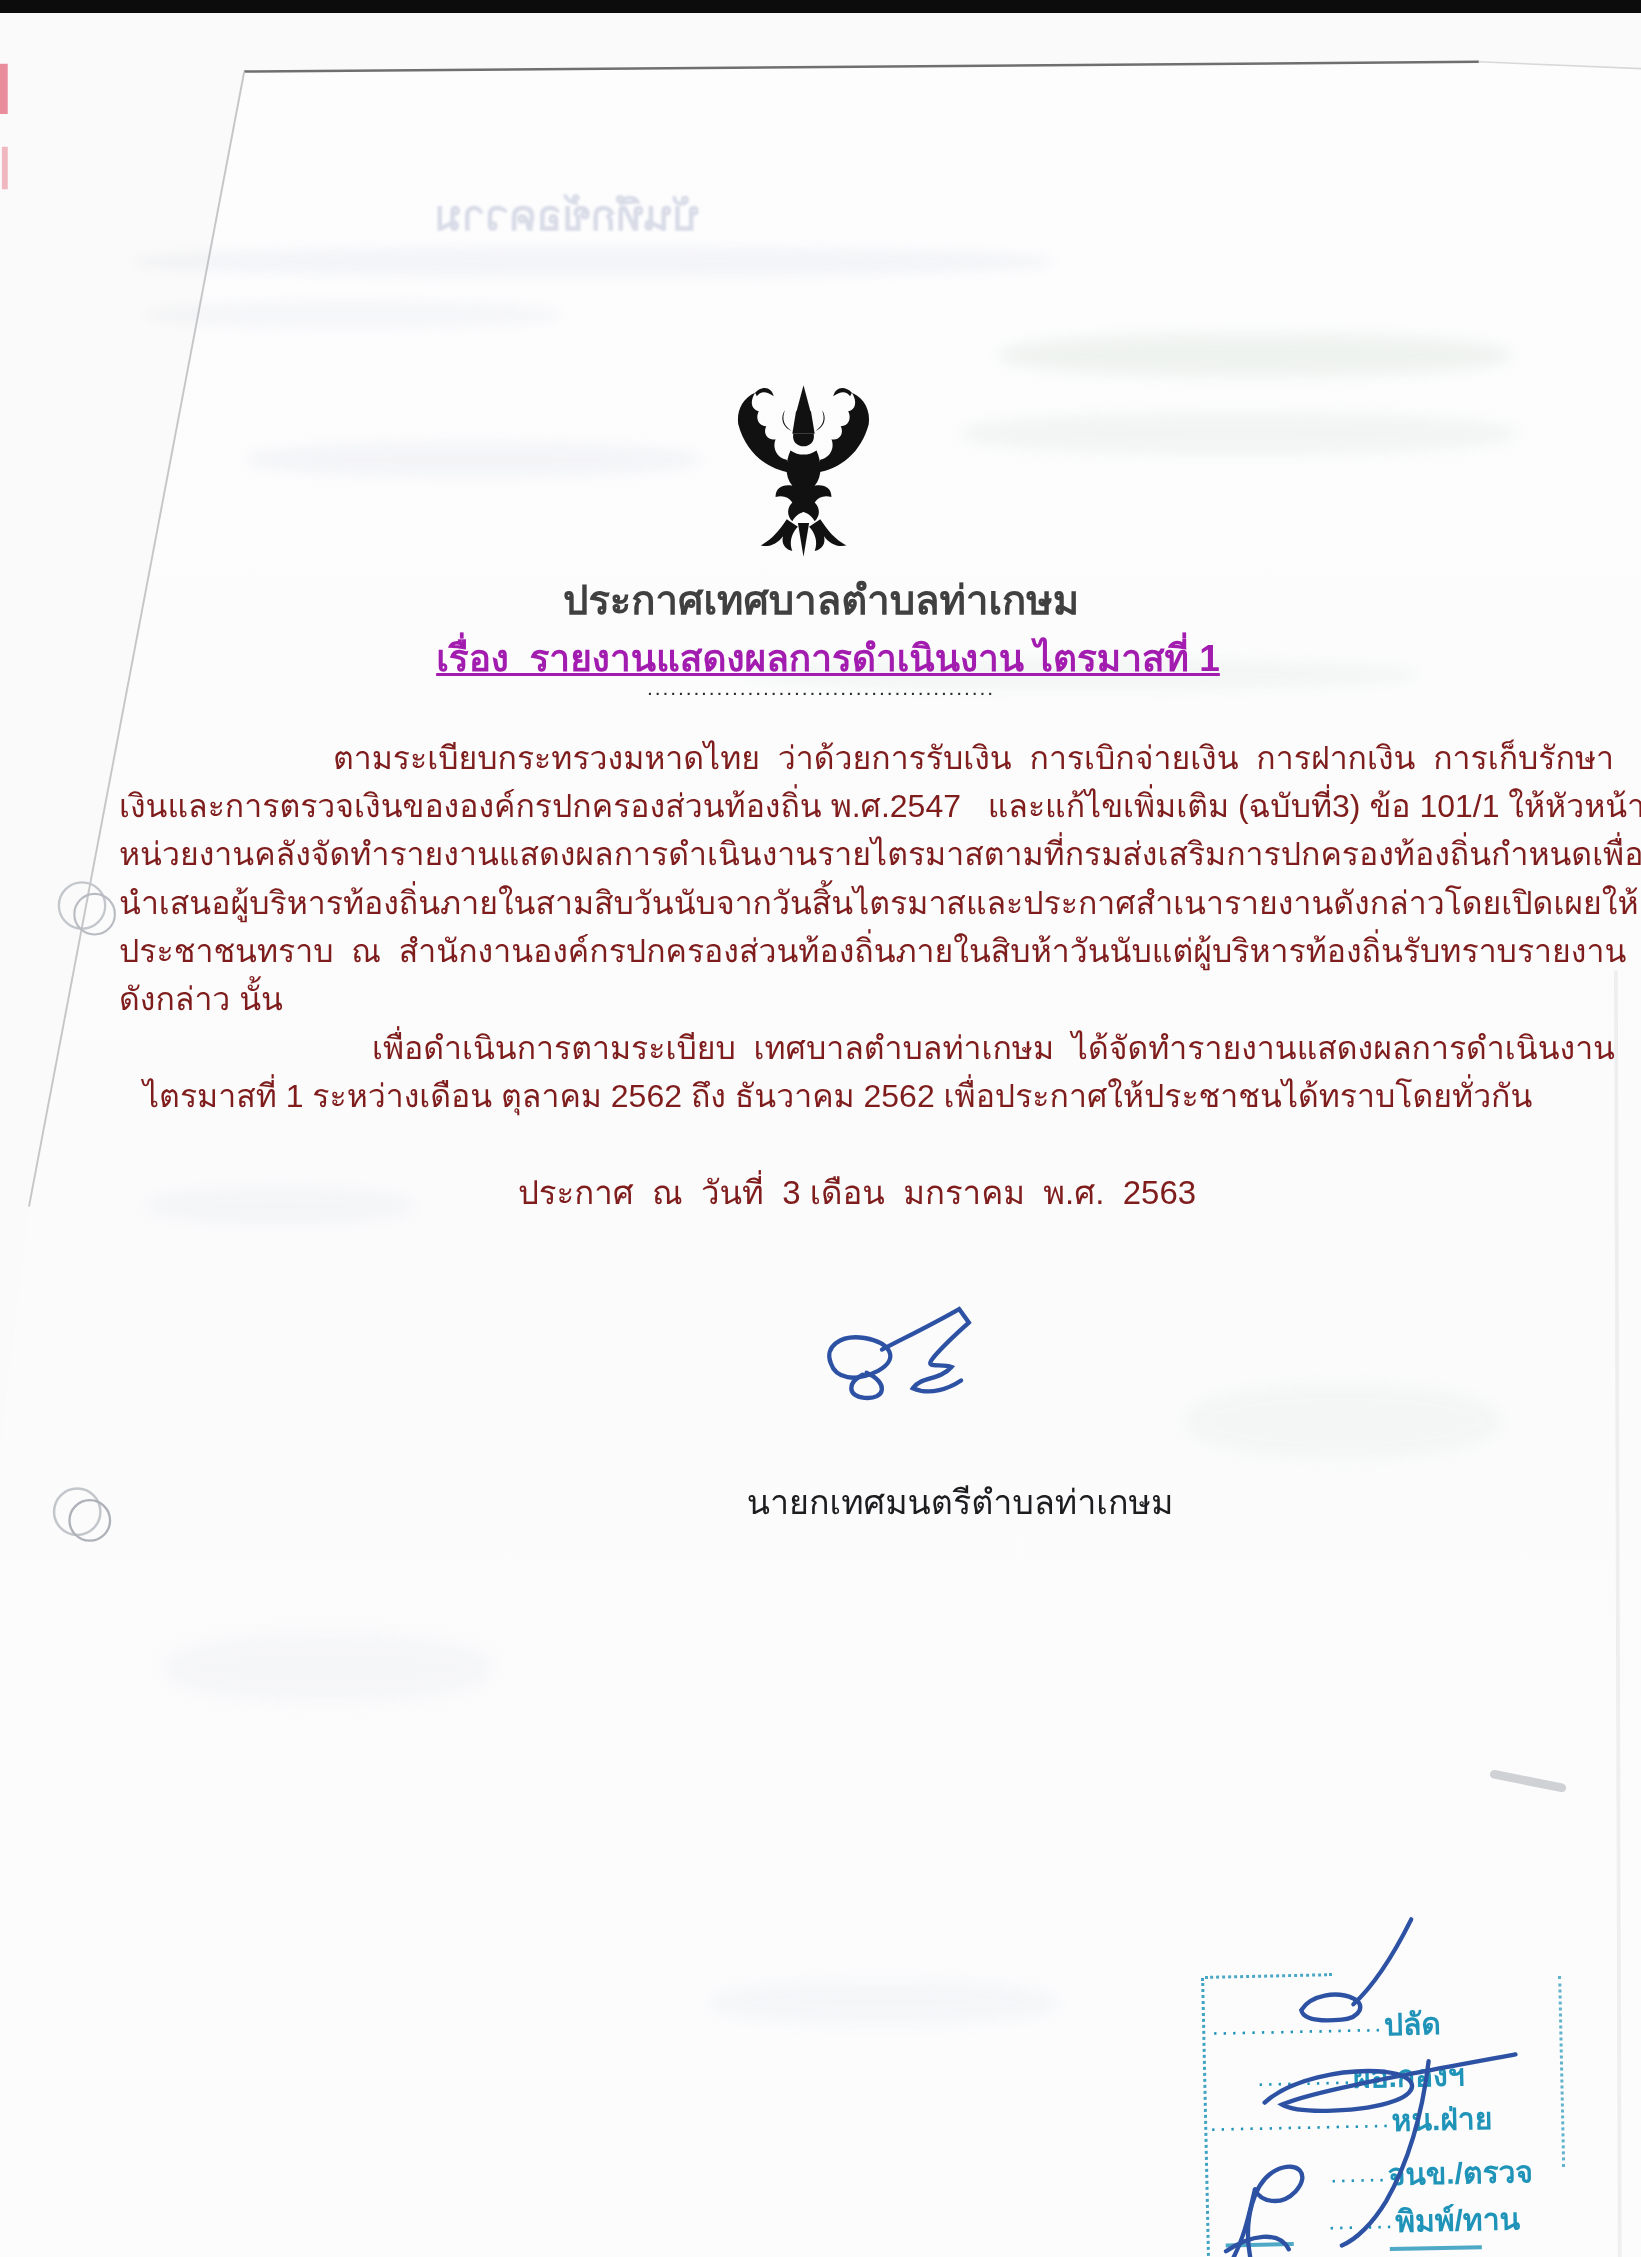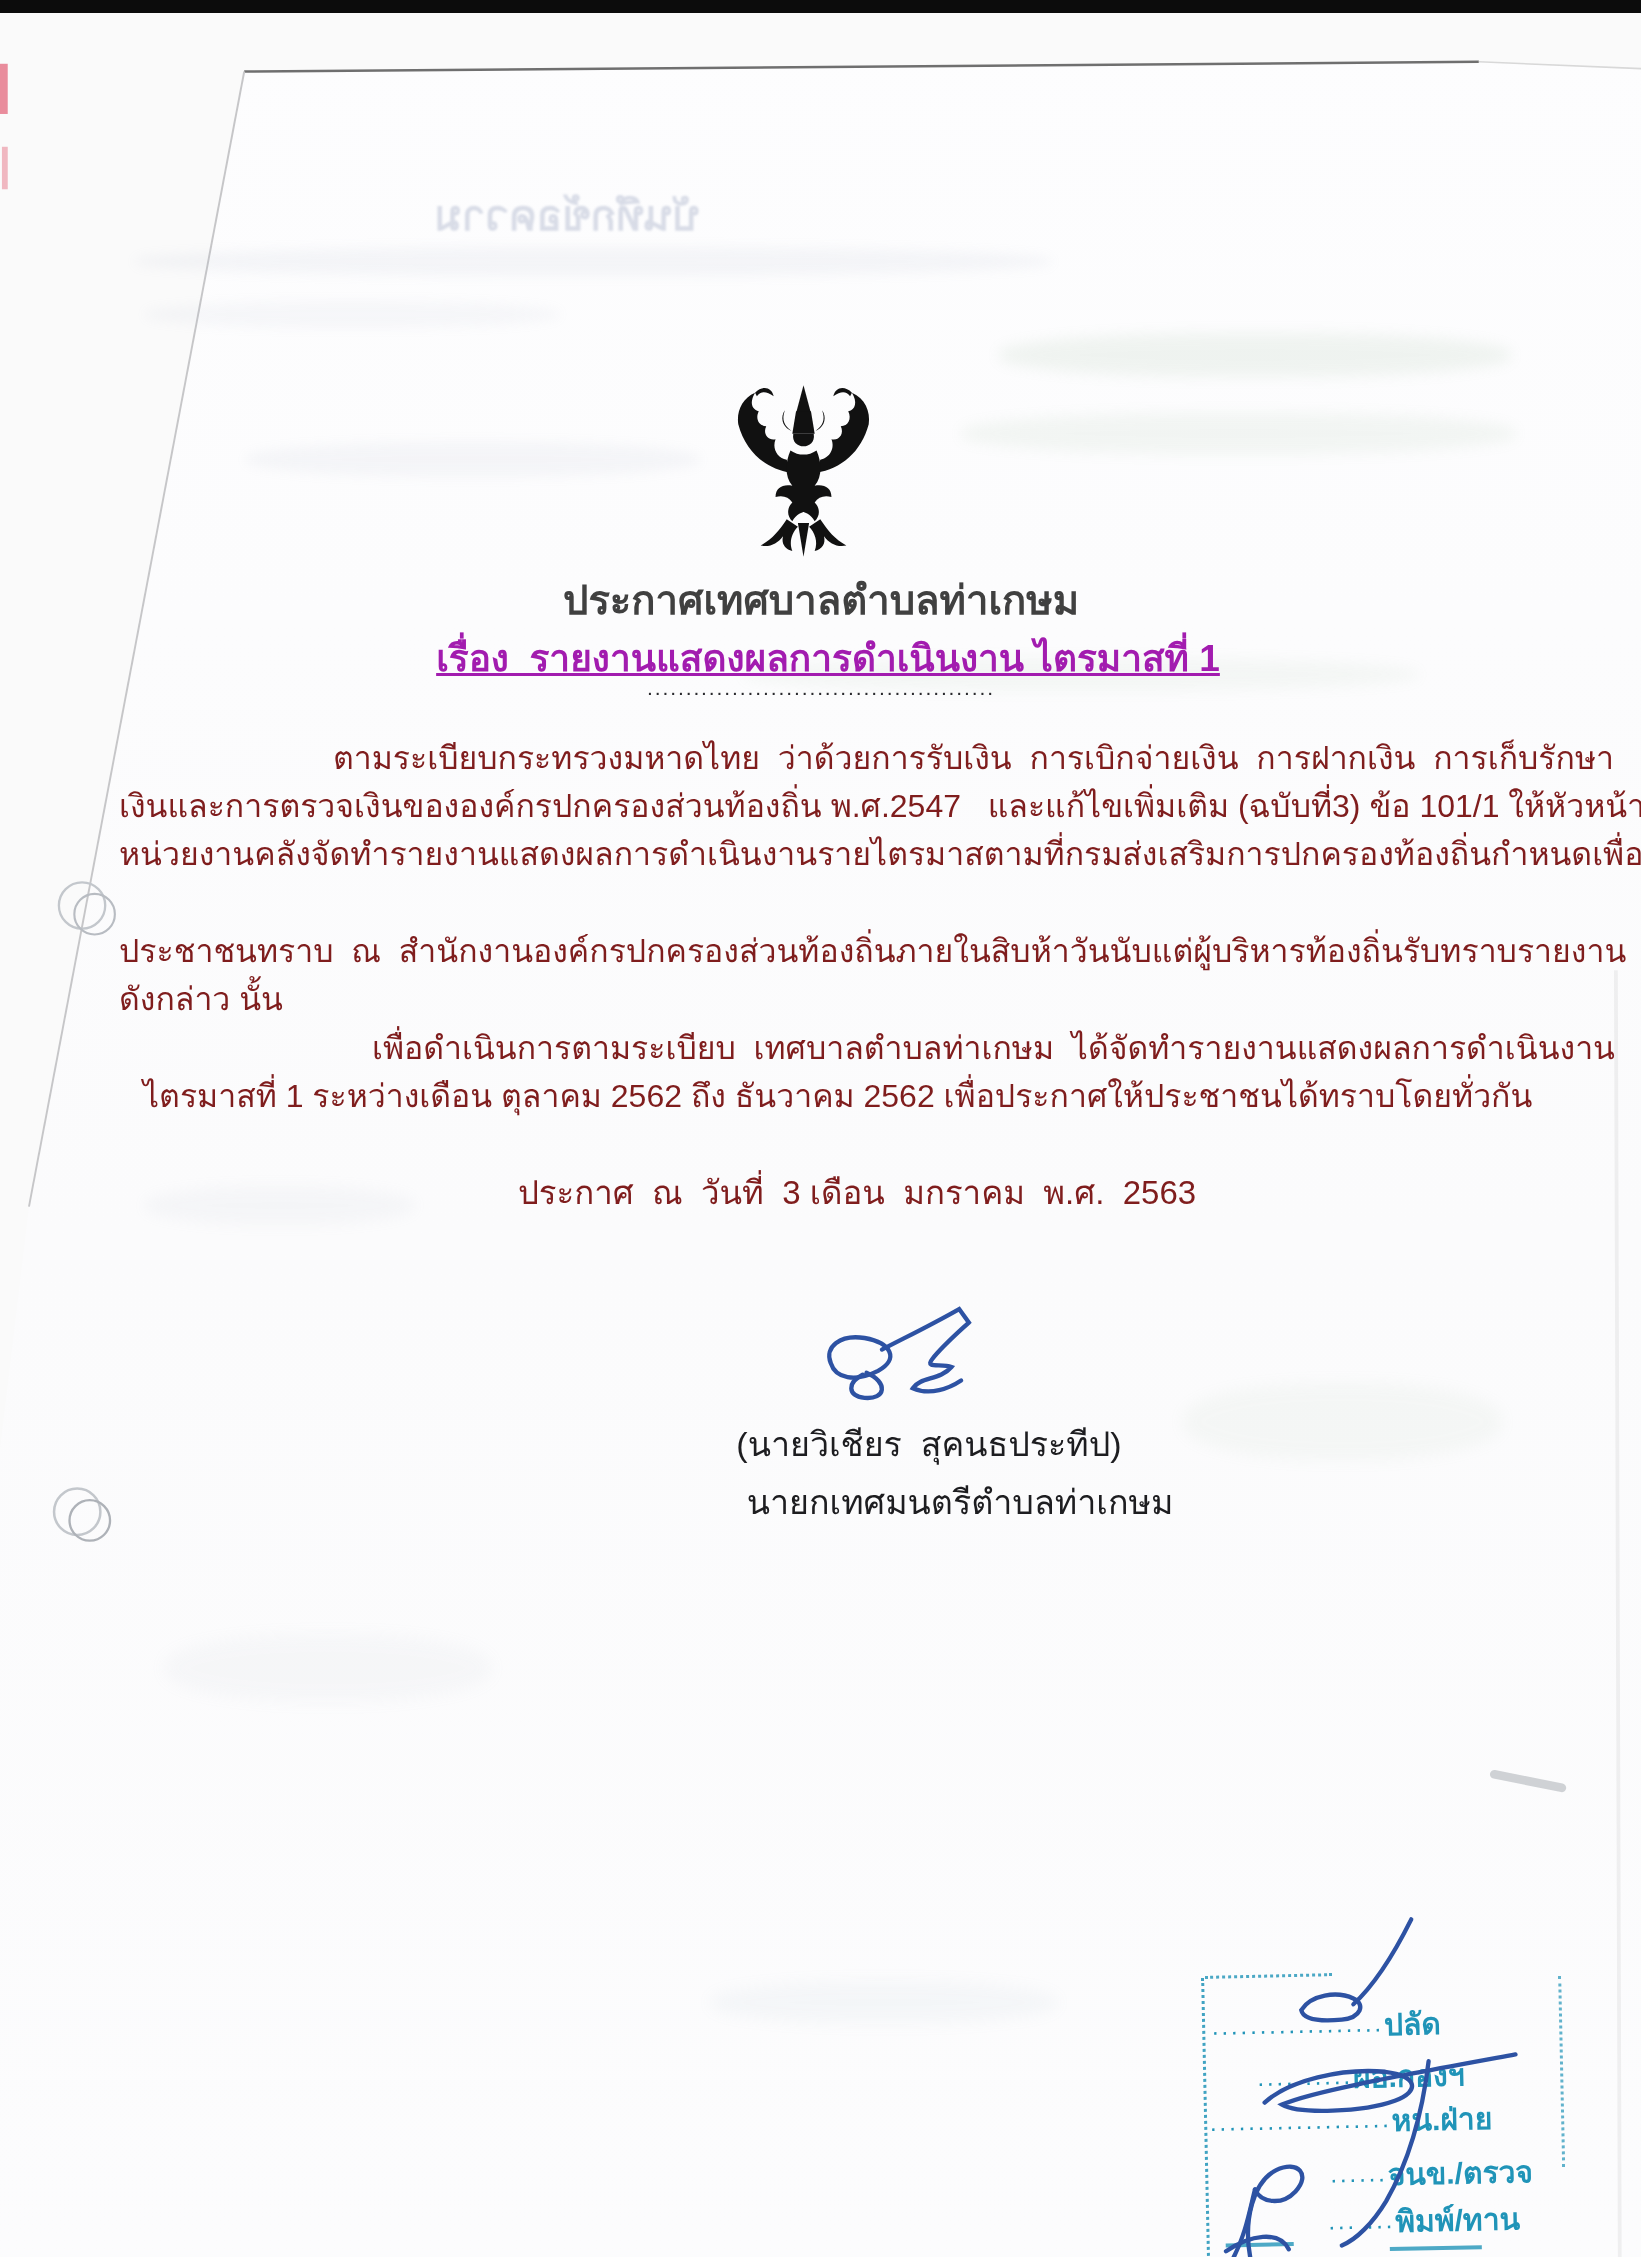--- a/index.html
+++ b/index.html
@@ -82,35 +82,35 @@
     <polygon points="104,150 116,150 110,186"></polygon>
   </svg>
 
   <div class="t title" style="left:821px;top:568px;transform:translateX(-50%);">ประกาศเทศบาลตำบลท่าเกษม</div>
   <div class="t subject" style="left:828px;top:628px;transform:translateX(-50%);">เรื่อง  รายงานแสดงผลการดำเนินงาน ไตรมาสที่ 1</div>
   <div class="t dots" style="left:821px;top:676px;transform:translateX(-50%);">.............................................</div>
 
   <div class="t body-line" style="left:333px;top:732px;">ตามระเบียบกระทรวงมหาดไทย  ว่าด้วยการรับเงิน  การเบิกจ่ายเงิน  การฝากเงิน  การเก็บรักษา</div>
   <div class="t body-line" style="left:119px;top:780px;">เงินและการตรวจเงินขององค์กรปกครองส่วนท้องถิ่น พ.ศ.2547   และแก้ไขเพิ่มเติม (ฉบับที่3) ข้อ 101/1 ให้หัวหน้า</div>
   <div class="t body-line" style="left:119px;top:828px;">หน่วยงานคลังจัดทำรายงานแสดงผลการดำเนินงานรายไตรมาสตามที่กรมส่งเสริมการปกครองท้องถิ่นกำหนดเพื่อ</div>
+  <div class="t body-line" style="left:119px;top:877px;">นำเสนอผู้บริหารท้องถิ่นภายในสามสิบวันนับจากวันสิ้นไตรมาสและประกาศสำเนารายงานดังกล่าวโดยเปิดเผยให้</div>
   <div class="t body-line" style="left:119px;top:925px;">ประชาชนทราบ  ณ  สำนักงานองค์กรปกครองส่วนท้องถิ่นภายในสิบห้าวันนับแต่ผู้บริหารท้องถิ่นรับทราบรายงาน</div>
   <div class="t body-line" style="left:119px;top:973px;text-align:right;">ดังกล่าว นั้น</div>
 
   <div class="t body-line" style="left:372px;top:1022px;">เพื่อดำเนินการตามระเบียบ  เทศบาลตำบลท่าเกษม  ได้จัดทำรายงานแสดงผลการดำเนินงาน</div>
   <div class="t body-line" style="left:143px;top:1070px;">ไตรมาสที่ 1 ระหว่างเดือน ตุลาคม 2562 ถึง ธันวาคม 2562 เพื่อประกาศให้ประชาชนได้ทราบโดยทั่วกัน</div>
 
   <div class="t body-line" style="left:857px;top:1166px;transform:translateX(-50%);font-size:33px;">ประกาศ  ณ  วันที่  3 เดือน  มกราคม  พ.ศ.  2563</div>
 
   <svg class="abs" style="left:797px;top:1303px" width="222" height="126" viewBox="0 0 230 130" fill="none" stroke="#2d52a3" stroke-width="4.5" stroke-linecap="round">
     <path d="M35 62 C28 45 45 32 70 36 C98 41 106 58 84 70 C60 82 40 78 35 62 Z"></path>
     <path d="M72 72 C95 82 92 100 70 98 C52 96 52 82 68 74"></path>
     <path d="M88 48 C115 34 140 22 168 6 L178 20 C165 32 150 45 140 58 C132 68 150 62 160 66 C148 80 128 76 120 88 C138 96 158 88 170 80"></path>
   </svg>
 
-  <div class="t" style="left:929px;top:1417px;transform:translateX(-50%);font-size:34px;color:#1d1d20;">(นายวิเชียร  สุคนธประทีป)</div>
   <div class="t" style="left:929px;top:1475px;transform:translateX(-50%);font-size:34px;color:#1d1d20;margin-left:31px;">นายกเทศมนตรีตำบลท่าเกษม</div>
 
   <div class="stamp" style="color:#2094b8;">
     <div class="sline" style="left:1.9px;top:5.8px;height:278px;border-left:3.9px dotted #2094b8;opacity:.85;"></div>
     <div class="sline" style="left:359px;top:11.6px;height:191px;border-left:3.9px dotted #2094b8;opacity:.7;"></div>
     <div class="sline" style="left:5.8px;top:3.9px;width:127px;border-top:3.9px dotted #2094b8;opacity:.8;"></div>
     <div class="row" style="left:11.6px;top:33px;">
       <span class="leader">..................</span><span class="lbl">ปลัด</span>
     </div>
     <div class="row" style="left:56px;top:85px;">

